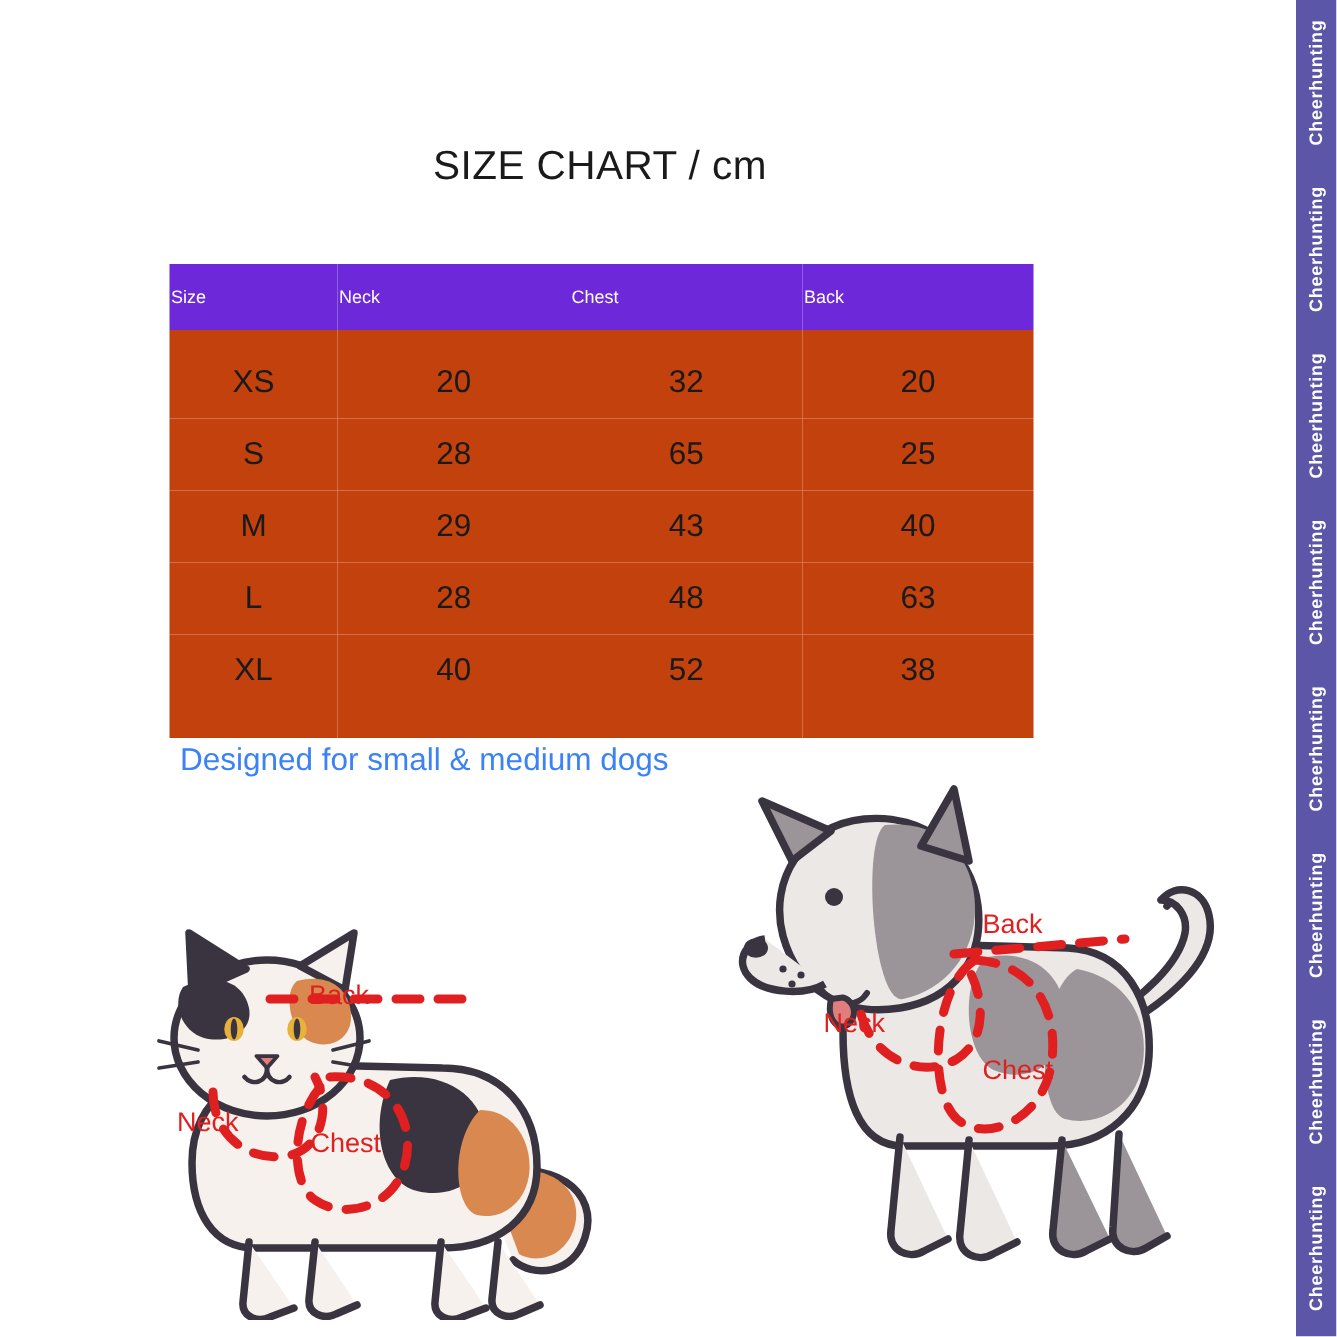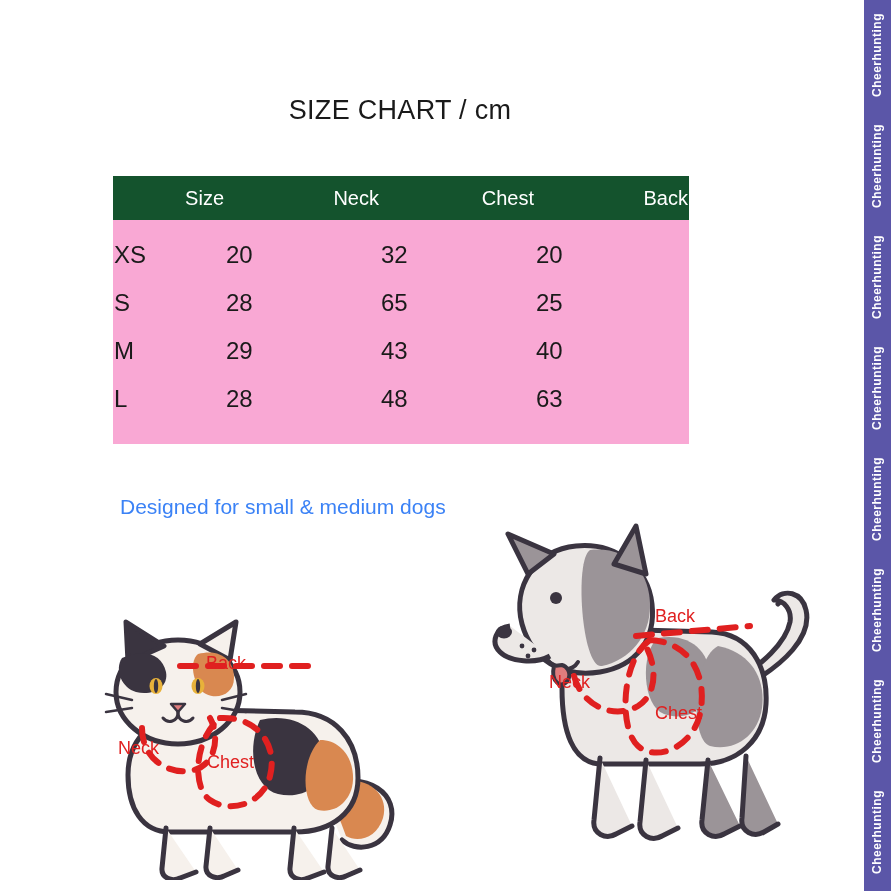--- a/index.html
+++ b/index.html
@@ -31,34 +31,34 @@
   
   #size-table {
     position: absolute;
     top: 176px;
     left: 113px;
     width: 576px;
     border-collapse: collapse;
     table-layout: fixed;
   }
   #size-table th {
-    background: #14532d;
+    background: #6d28d9;
     color: #ffffff;
     font-weight: normal;
-    font-size: 20px;
+    font-size: 12px;
     height: 42px;
-    text-align: right;
+    text-align: left;
     vertical-align: middle;
   }
   #size-table td {
-    background: #f9a8d4;
+    background: #c2410c;
     color: #1a1a1a;
-    font-size: 24px;
+    font-size: 21px;
     height: 46px;
-    text-align: left;
+    text-align: center;
     vertical-align: middle;
   }
   #size-table tbody tr:first-child td {
     padding-top: 12px;
   }
   #size-table tbody tr:last-child td {
     padding-bottom: 22px;
   }
   #size-table col.c-size { width: 112px; }
   #size-table col.c-neck { width: 155px; }
@@ -162,20 +162,26 @@
       <td>29</td>
       <td>43</td>
       <td>40</td>
     </tr>
     <tr>
       <td>L</td>
       <td>28</td>
       <td>48</td>
       <td>63</td>
     </tr>
+    <tr>
+      <td>XL</td>
+      <td>40</td>
+      <td>52</td>
+      <td>38</td>
+    </tr>
   </tbody>
 </table>
 
 <div id="subtitle">Designed for small &amp; medium dogs</div>
 
 <div id="illustrations">
 
   <svg style="position:absolute; left:70px; top:80px;" width="340" height="280" viewBox="0 0 340 280">
 
     <path d="M250 185 C 300 170 330 195 320 225 C 312 250 285 252 272 240" fill="#f6f1ec" stroke="#3a3440" stroke-width="5" stroke-linecap="round"></path>

